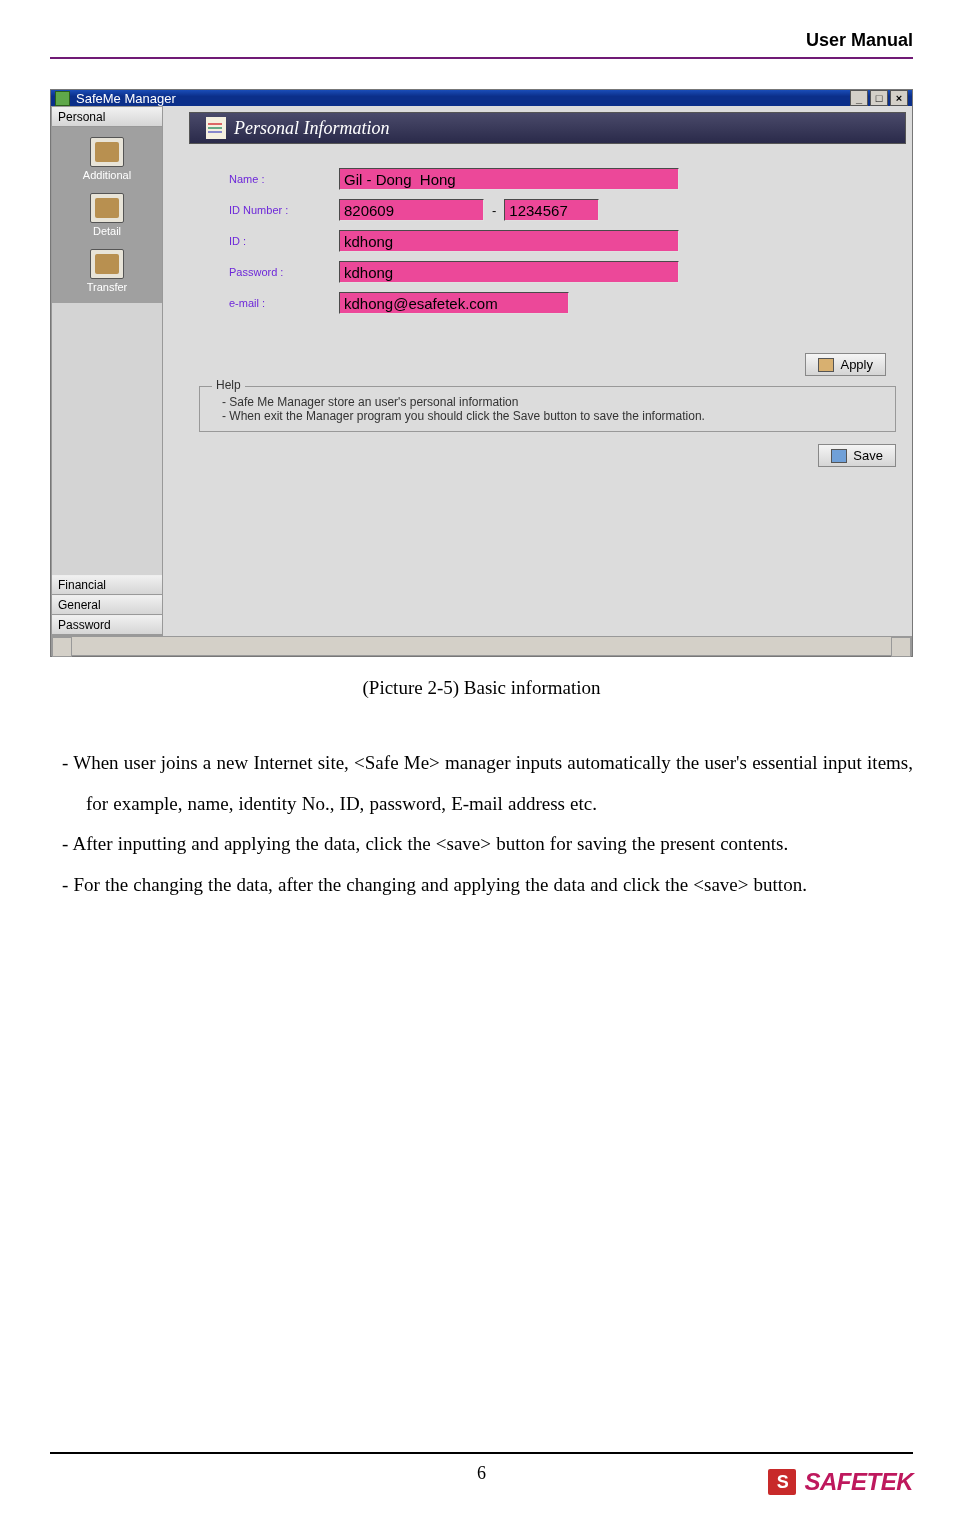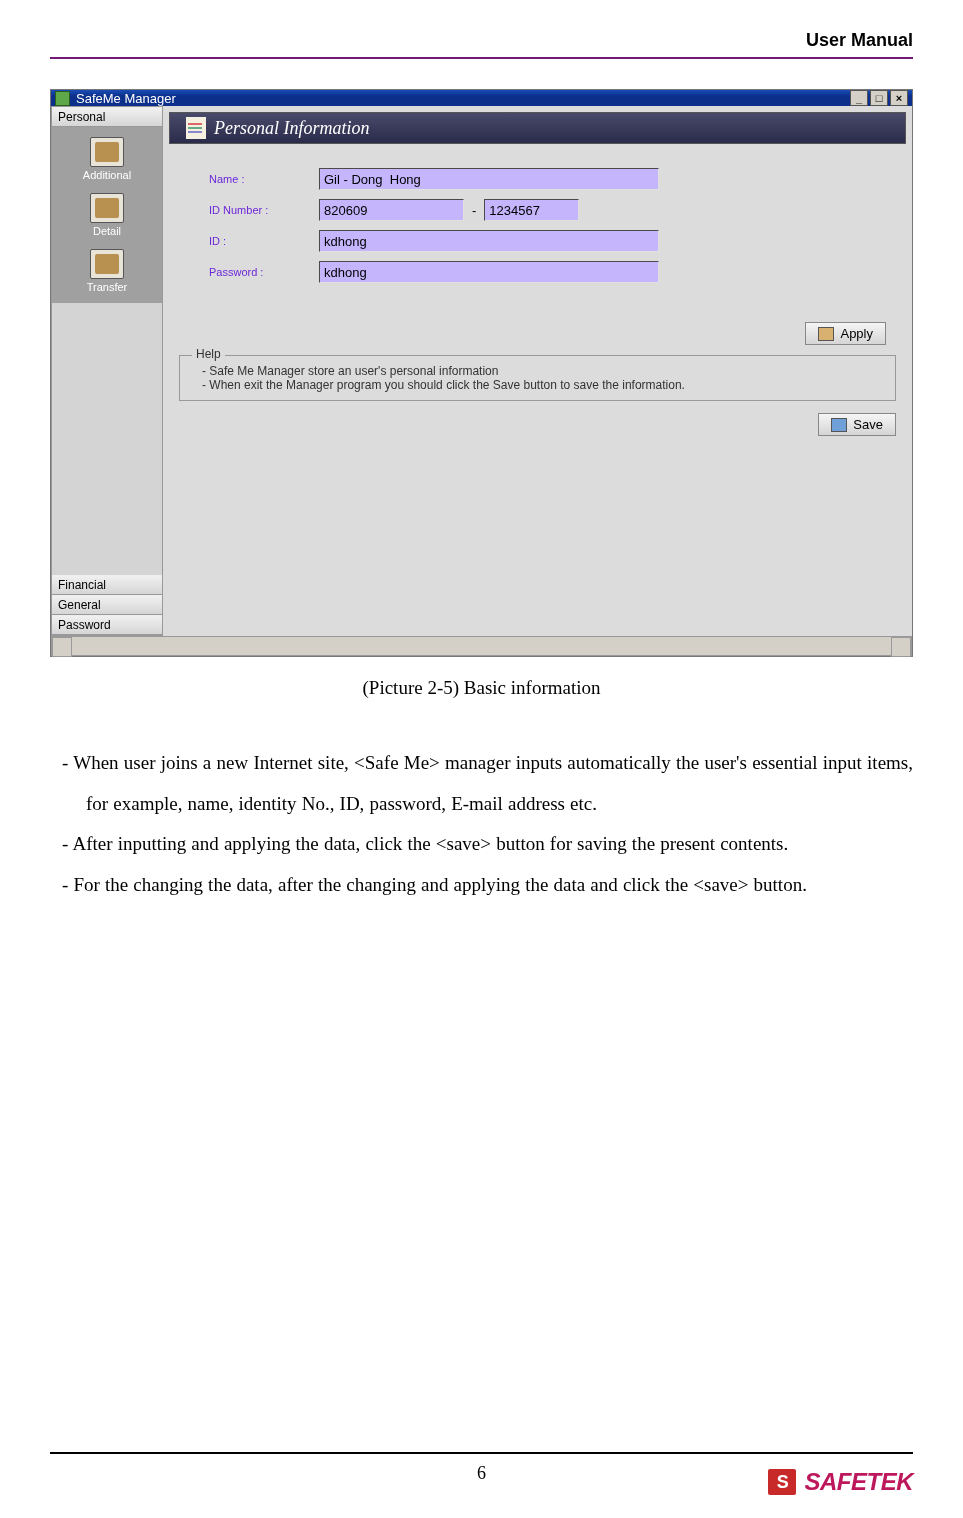--- a/index.html
+++ b/index.html
@@ -53,20 +53,21 @@
     background: #d4d0c8;
     border: 1px solid #555;
     display: flex; align-items: center; justify-content: center;
     font-size: 11px; font-weight: bold; color: #000;
     line-height: 1;
   }
   .app-body {
     display: flex;
     background: #dcdcdc;
     min-height: 530px;
+    gap: 20px;
   }
   .sidebar {
     width: 112px;
     background: #d4d4d4;
     border: 1px solid #999;
     display: flex;
     flex-direction: column;
   }
   .sidebar-bottom { margin-top: auto; }
   .acc-header {
@@ -142,26 +143,26 @@
     align-items: center;
     margin-bottom: 9px;
   }
   .form-row label {
     width: 110px;
     font-size: 11px;
     color: #6d28d9;
   }
   .text-input {
     font-family: Tahoma, Arial, sans-serif;
-    font-size: 13px;
+    font-size: 15px;
     padding: 9px 4px;
     border: 1px solid #4a4a4a;
     border-right-color: #e0e0e0;
     border-bottom-color: #e0e0e0;
-    background: #c4b5fd;
+    background: #ec4899;
     height: 22px;
   }
   .w-wide { width: 340px; }
   .w-130 { width: 145px; }
   .w-90 { width: 95px; }
   .w-med { width: 230px; }
   .dash { margin: 0 8px; }
   .apply-row {
     display: flex;
     justify-content: flex-end;
@@ -337,20 +338,24 @@
             <input class="text-input w-90" value="1234567" style="">
           </div>
           <div class="form-row">
             <label>ID :</label>
             <input class="text-input w-wide" value="kdhong" style="">
           </div>
           <div class="form-row">
             <label>Password :</label>
             <input class="text-input w-wide" value="kdhong" style="">
           </div>
+          <div class="form-row">
+            <label>e-mail :</label>
+            <input class="text-input w-med" value="kdhong@esafetek.com" style="">
+          </div>
         </div>
 
         <div class="apply-row">
           <span class="btn">
             <span class="btn-icon"></span>
             <span>Apply</span>
           </span>
         </div>
 
         <div class="help-box">

